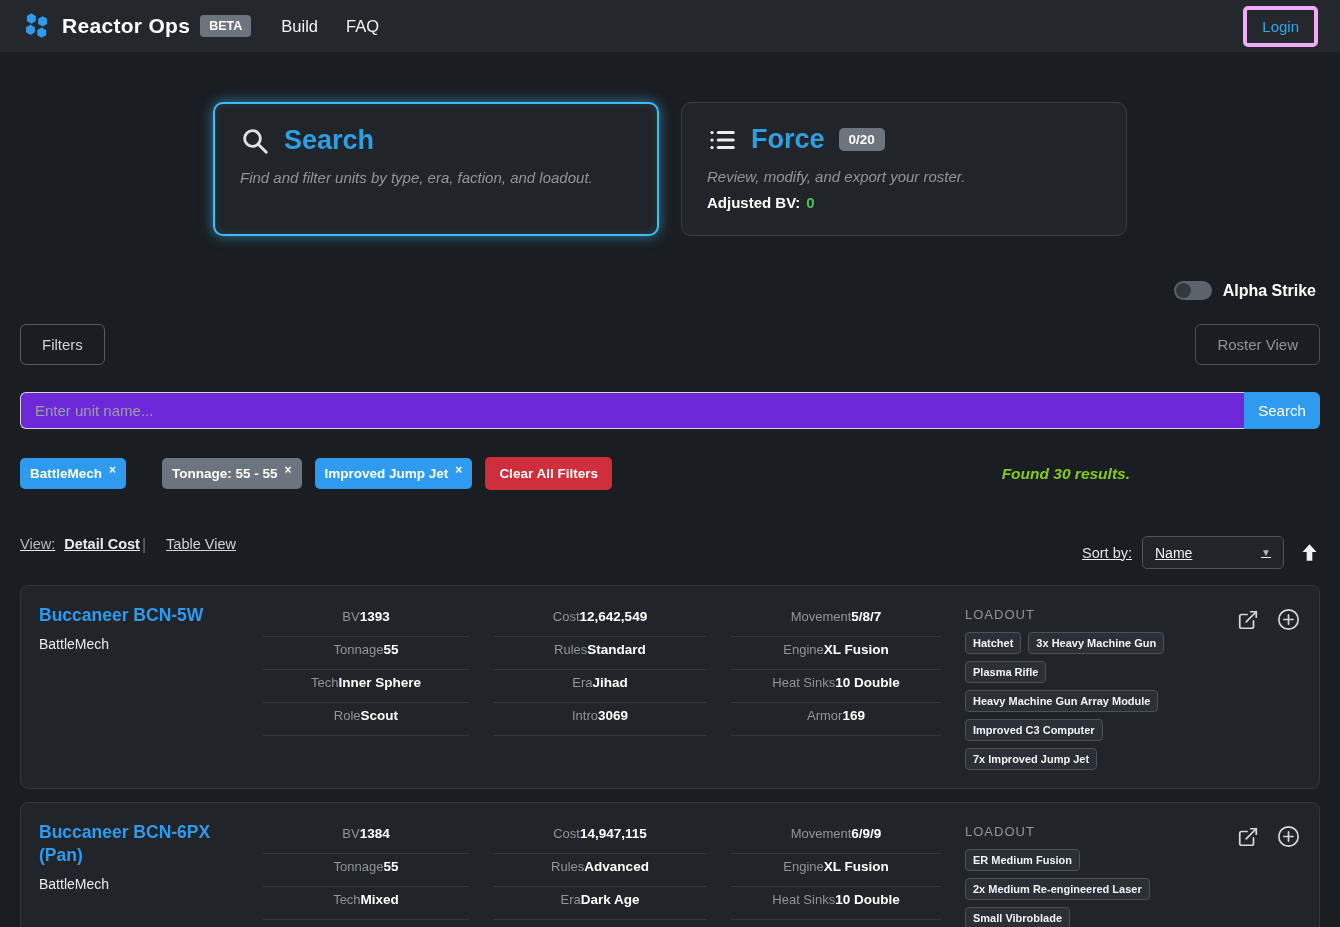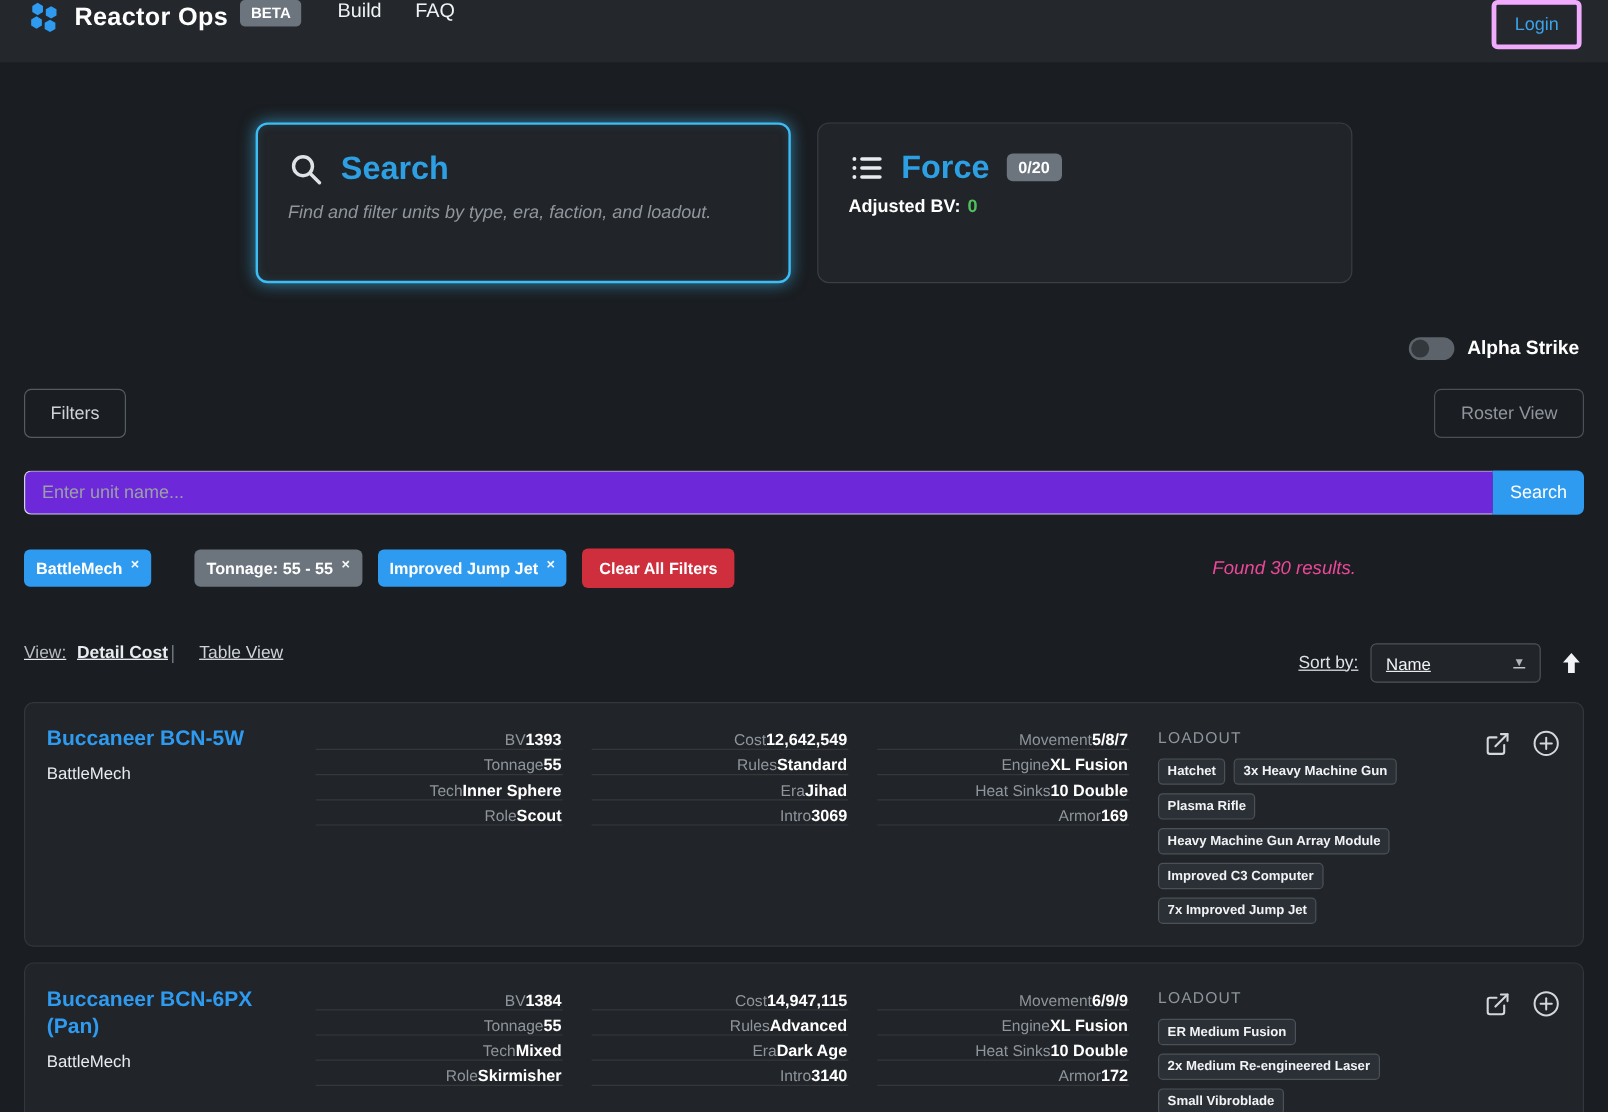--- a/index.html
+++ b/index.html
@@ -6,21 +6,21 @@
   html,body { width: 1340px; height: 927px; overflow: hidden; }
   body {
     background: #1a1d21;
     color: #e9ecef;
     font-family: "Liberation Sans", "DejaVu Sans", sans-serif;
   }
 
   
   .navbar {
     height: 52px; background: #24272b;
-    display: flex; align-items: flex-start; padding: 0 22px;
+    display: flex; align-items: center; padding: 0 22px;
   }
   .brand { display: flex; align-items: center; gap: 10px; cursor: pointer; }
   .brand-title { font-size: 21px; font-weight: 700; color: #fff; letter-spacing: .3px; }
   .beta-badge {
     margin-left: 10px; background: #6c757d; color: #fff;
     font-size: 12.5px; font-weight: 700; padding: 4px 9px; border-radius: 4px;
   }
   .nav-links { display: flex; gap: 28px; margin-left: 30px; }
   .nav-link { color: #f1f3f5; font-size: 16.5px; cursor: pointer; }
   .login-btn {
@@ -81,21 +81,21 @@
     font-size: 13.5px; font-weight: 600; padding: 8px 10px; border-radius: 5px; cursor: pointer;
   }
   .f-chip.blue { background: #2f9bf0; }
   .f-chip.gray { background: #6c757d; margin-left: 23px; }
   .chip-x { font-size: 12px; line-height: 1; position: relative; top: -2px; opacity: .95; cursor: pointer; }
   .clear-btn {
     margin-left: 13px; background: #cf2e3c; color: #fff; border: none;
     font-size: 13.5px; font-weight: 600; padding: 9px 14px; border-radius: 5px; cursor: pointer;
     font-family: inherit;
   }
-  .results-text { margin-left: auto; margin-right: 190px; font-style: italic; font-size: 15.5px; color: #ec4899; }
+  .results-text { margin-left: auto; margin-right: 190px; font-style: italic; font-size: 15.5px; color: #84cc16; font-weight: bold; }
 
   
   .view-row { display: flex; margin: 46px 20px 0; text-decoration: underline; }
   .view-label { font-size: 14.5px; color: #b6bcc2; }
   .view-link { font-size: 14.5px; color: #e9ecef; text-decoration: underline; font-weight: 700; margin-left: 9px; cursor: pointer; }
   .view-link.alt { font-weight: 400; color: #ced3d8; }
   .view-sep { color: #6c757d; margin: 0 11px 0 2px; }
   .sort-group { margin-left: auto; display: flex; align-items: center; }
   .sort-label { font-size: 14.5px; color: #dfe3e6; margin-right: 10px; }
   .sort-select {
@@ -110,22 +110,22 @@
   .results-list { margin: 16px 20px 0; }
   .unit-card {
     background: #212428; border: 1px solid #32373d; border-radius: 8px;
     padding: 18px; margin-bottom: 13px;
     display: grid; grid-template-columns: 200px 206px 214px 210px 1fr 84px;
     column-gap: 24px; align-items: start;
   }
   .u-name { color: #2f9bf0; font-size: 17.5px; font-weight: 700; line-height: 1.3; cursor: pointer; }
   .u-type { margin-top: 9px; color: #e9ecef; font-size: 14px; }
   .stat-row {
-    display: flex; justify-content: flex-end; align-items: baseline;
-    padding: 5px 1px 0; border-bottom: 1px solid rgba(255,255,255,.09);
+    display: flex; justify-content: center; align-items: baseline;
+    padding: 5px 1px 12px; border-bottom: 1px solid rgba(255,255,255,.09);
   }
   .stat-label { color: #8e959c; font-size: 13px; }
   .stat-value { color: #fff; font-size: 13.5px; font-weight: 700; text-align: right; }
   .loadout-label { color: #8e959c; font-size: 13px; letter-spacing: 1px; margin: 3px 0 10px; }
   .loadout-chips { display: flex; flex-wrap: wrap; gap: 7px; max-width: 210px; }
   .loadout-chip {
     background: #2b3036; border: 1px solid #4b5157; border-radius: 4px;
     padding: 4px 7px; font-size: 11px; font-weight: 700; color: #f1f3f5; white-space: nowrap;
   }
   .u-actions { display: flex; gap: 17px; justify-content: flex-end; align-items: center; padding-top: 3px; }
@@ -176,20 +176,21 @@
             <line x1="9" y1="6" x2="21" y2="6"></line>
           <circle cx="4" cy="12" r="1.3" fill="#e9ecef" stroke="none"></circle>
             <line x1="9" y1="12" x2="21" y2="12"></line>
           <circle cx="4" cy="18" r="1.3" fill="#e9ecef" stroke="none"></circle>
             <line x1="9" y1="18" x2="21" y2="18"></line>
         </svg>
       </span>
       <span class="mode-title">Force</span>
       <span class="count-badge">0/20</span>
     </div>
+    <div class="mode-sub">Review, modify, and export your roster.</div>
     <div class="bv-row">
       <span>Adjusted BV:</span><span class="bv-value">0</span>
     </div>
   </div>
 </div>
 
 <div class="alpha-row">
   <span class="toggle">
       <span class="toggle-knob"></span>
     </span>

